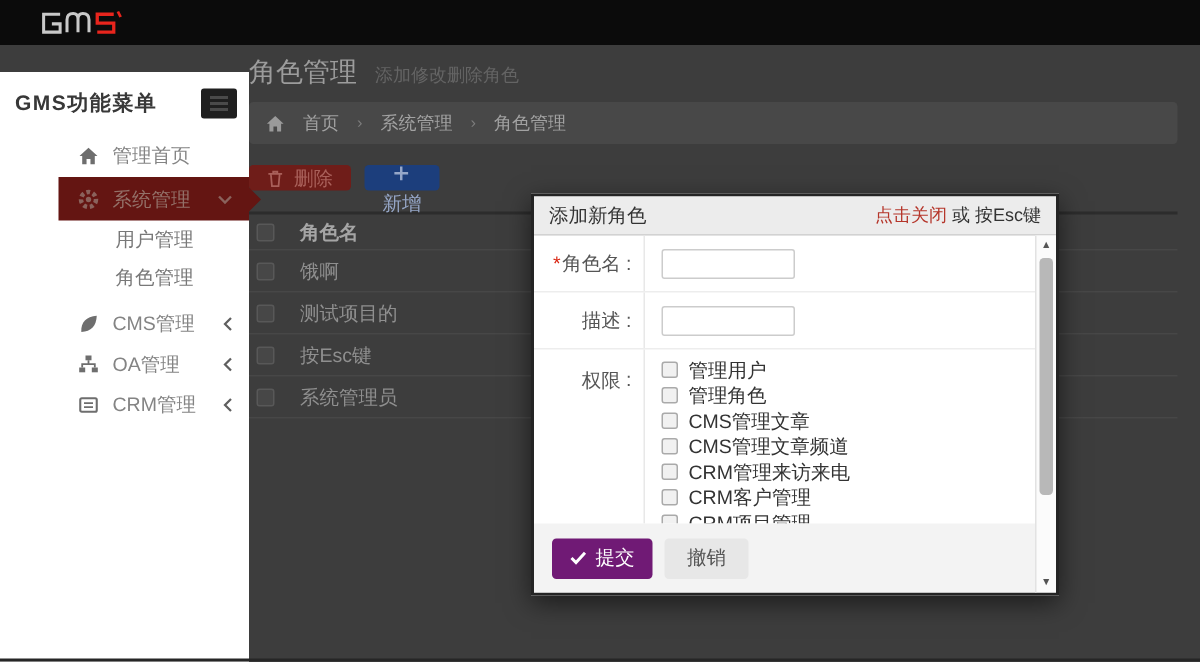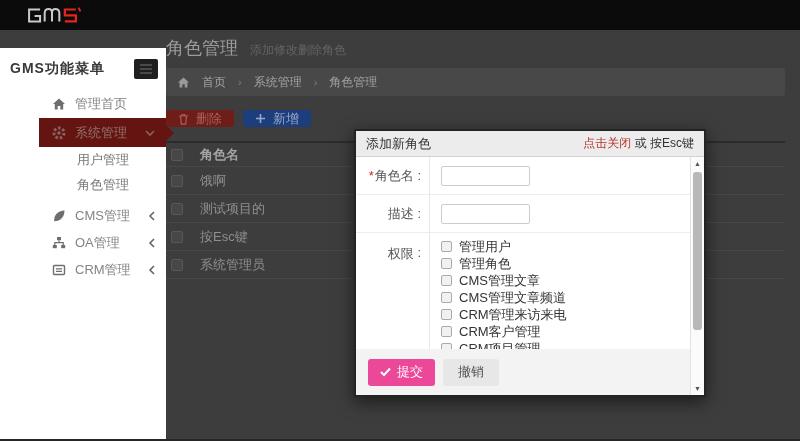--- a/index.html
+++ b/index.html
@@ -36,21 +36,21 @@
   .page-head { display:flex; align-items:baseline; gap:12px; height:28px; }
   .page-title { color:#9c9c9c; font-size:18px; font-weight:normal; margin:0; }
   .page-sub { color:#646464; font-size:12px; }
   .breadcrumb { margin-top:4px; height:28px; background:#484848; border-radius:3px; display:flex; align-items:center; padding:0 11px; gap:12px; color:#a2a2a2; font-size:12px; }
   .breadcrumb .icon { width:13px; height:13px; color:#9a9a9a; display:inline-flex; }
   .crumb-sep { color:#7d7d7d; font-size:11px; }
   .toolbar { margin-top:14px; display:flex; gap:9px; }
   .btn { height:17px; border:none; border-radius:3px; font-size:13px; display:inline-flex; align-items:center; gap:6px; padding:0 12px; font-family:inherit; cursor:pointer; }
   .btn .icon { width:12px; height:12px; display:inline-flex; }
   .btn-del { background:#6f1d19; color:#a9605a; }
-  .btn-add { background:#1c3e7c; color:#96a7c8; }
+  .btn-add { background:#1c3e7c; color:#96a7c8;flex-direction:column; }
 
   .role-table { margin-top:14px; }
   .t-row { display:flex; align-items:center; height:28px; border-bottom:1px solid #474747; font-size:13px; color:#8f8f8f; }
   .t-row.t-head { height:26px; border-top:2px solid #2c2c2c; color:#a5a5a5; font-weight:bold; }
   .cb-cell { width:34px; padding-left:5px; display:flex; align-items:center; }
   .cb { width:12px; height:12px; background:#474747; border:1px solid #585858; border-radius:2px; display:inline-block; }
   .name-cell { width:236px; }
   .desc-cell { flex:1; }
 
   .bottom-edge { position:absolute; left:0; bottom:0; width:800px; height:2px; background:#262626; z-index:6; }
@@ -67,21 +67,21 @@
   .f-label { width:74px; text-align:right; padding-right:8px; border-right:1px solid #e8e8e8; color:#555; font-size:13px; height:100%; display:flex; align-items:center; justify-content:flex-end; }
   .f-label::after { content:"\00a0:"; }
   .tall .f-label { align-items:flex-start; padding-top:12px; }
   .star { color:#d9230f; margin-right:1px; }
   .f-field { flex:1; padding-left:11px; }
   input.txt { width:89px; height:20px; border:1px solid #ccc; border-radius:2px; outline:none; font-family:inherit; }
   .perm-list { padding-top:5px; }
   .perm-item { display:flex; align-items:center; gap:7px; height:17px; font-size:13px; color:#333; }
   .mcb { width:11px; height:11px; border:1px solid #aaa; background:#f1f1f1; border-radius:2px; flex:0 0 auto; }
   .m-foot { position:absolute; left:0; right:14px; bottom:0; height:46px; background:#f3f3f3; display:flex; align-items:center; padding-left:12px; gap:8px; }
-  .btn-submit { background:#ec4899; color:#fff; height:27px; border:none; border-radius:3px; font-size:13px; padding:0 12px; display:inline-flex; align-items:center; gap:6px; font-family:inherit; cursor:pointer; }
+  .btn-submit { background:#701a75; color:#fff; height:27px; border:none; border-radius:3px; font-size:13px; padding:0 12px; display:inline-flex; align-items:center; gap:6px; font-family:inherit; cursor:pointer; }
   .btn-cancel { background:#e7e7e7; color:#555; height:27px; border:none; border-radius:3px; font-size:13px; padding:0 15px; font-family:inherit; cursor:pointer; }
   .m-scroll { position:absolute; top:26px; right:0; bottom:0; width:14px; background:#fbfbfb; border-left:1px solid #e2e2e2; }
   .m-scroll .arr { position:absolute; left:0; width:13px; text-align:center; font-size:7px; color:#555; }
   .m-scroll .arr.up { top:3px; }
   .m-scroll .arr.down { bottom:3px; }
   .m-thumb { position:absolute; left:2px; top:15px; width:9px; height:158px; background:#b8b8b8; border-radius:3px; }
 
   svg { display:block; }
 </style>
 </head>

